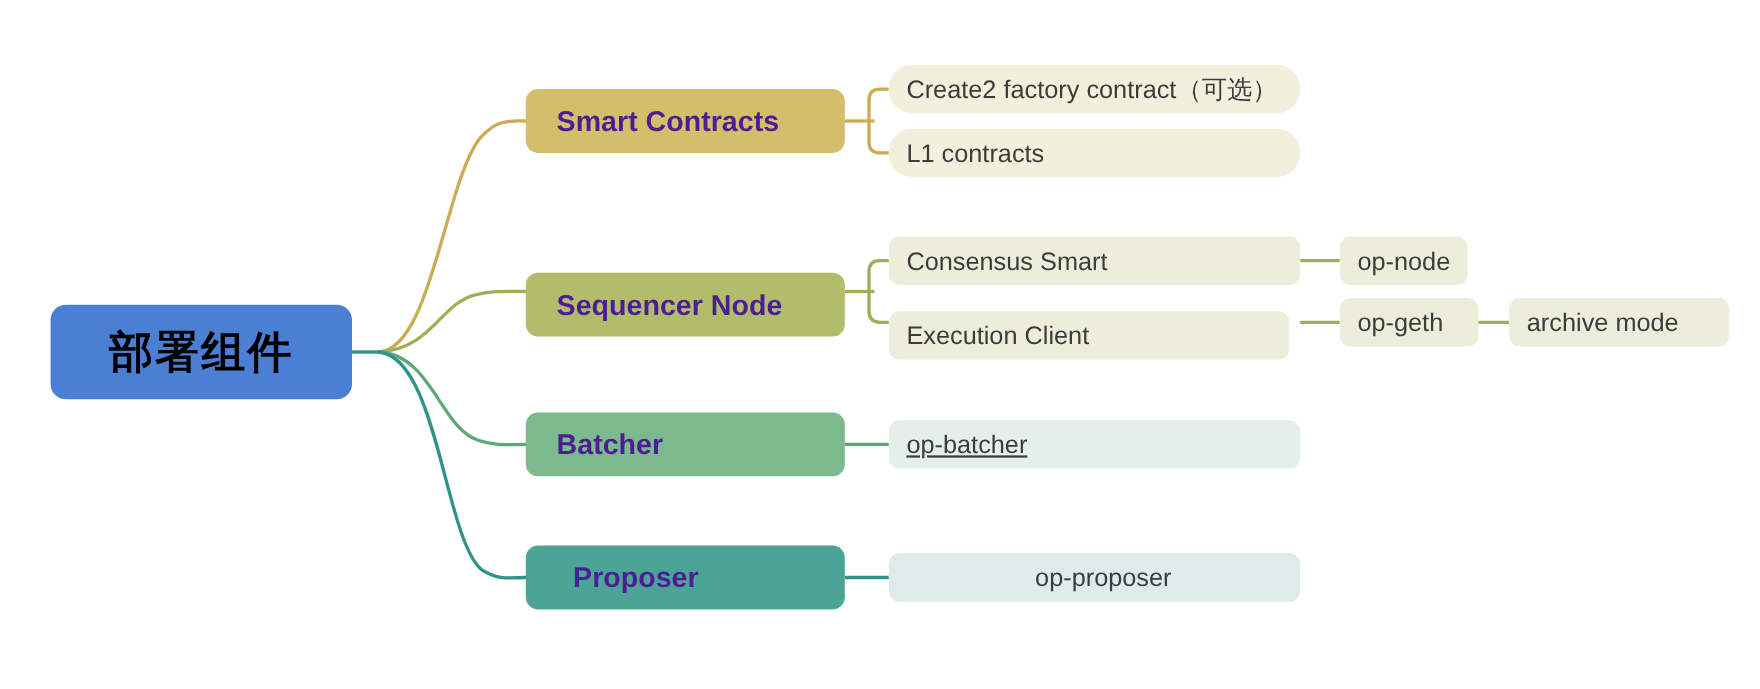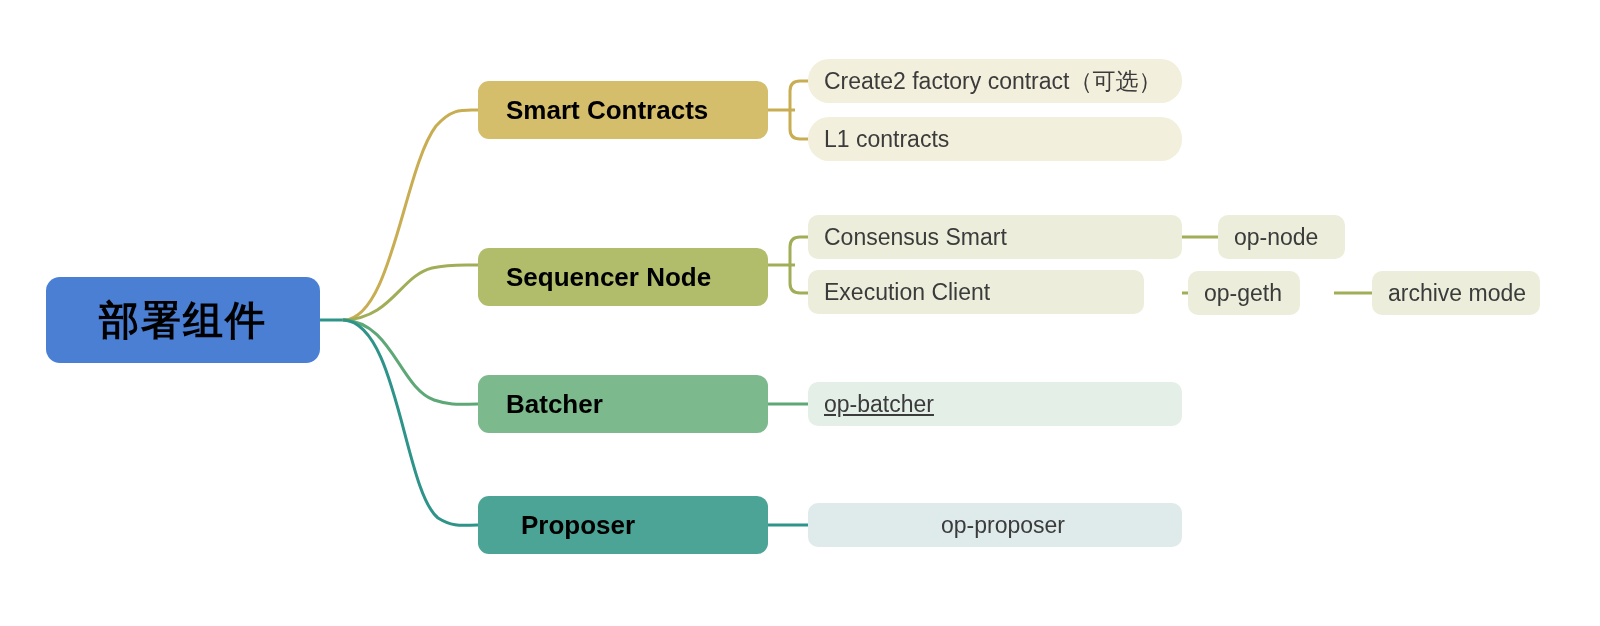--- a/index.html
+++ b/index.html
@@ -45,21 +45,21 @@
     font-size: 40px;
     font-weight: bold;
     letter-spacing: 2px;
   }
   
   .node-branch {
     left: 478px;
     width: 290px;
     height: 58px;
     border-radius: 11px;
-    color: #000000;
+    color: #4c1d95;
     font-size: 26px;
     font-weight: bold;
     padding-left: 28px;
   }
   .node-branch.b0 { top: 81px;  background: #d4bd6b; }
   .node-branch.b1 { top: 248px; background: #b1bd6b; }
   .node-branch.b2 { top: 375px; background: #7cb98c; }
   .node-branch.b3 { top: 496px; background: #4ca496; padding-left: 43px; }
 
   
@@ -131,30 +131,30 @@
   <div class="leaf wide tint-gold" style="left:808px; top:117px; width:374px;">
     <span>L1 contracts</span>
   </div>
 
   <div class="node node-branch b1">
     <span>Sequencer Node</span>
   </div>
   <div class="leaf wide tint-olive" style="left:808px; top:215px; width:374px;">
     <span>Consensus Smart</span>
   </div>
-  <div class="leaf wide tint-olive" style="left:808px; top:270px; width:336px;">
+  <div class="leaf wide tint-olive" style="left:808px; top:283px; width:364px;">
     <span>Execution Client</span>
   </div>
-  <div class="leaf tint-olive" style="left:1218px; top:215px; width:127px;">
+  <div class="leaf tint-olive" style="left:1218px; top:215px; width:116px;">
     <span>op-node</span>
   </div>
-  <div class="leaf tint-olive" style="left:1188px; top:271px; width:112px;">
+  <div class="leaf tint-olive" style="left:1218px; top:271px; width:126px;">
     <span>op-geth</span>
   </div>
-  <div class="leaf tint-olive" style="left:1372px; top:271px; width:168px;">
+  <div class="leaf tint-olive" style="left:1372px; top:271px; width:200px;">
     <span>archive mode</span>
   </div>
 
   <div class="node node-branch b2">
     <span>Batcher</span>
   </div>
   <div class="leaf wide tint-green" style="left:808px; top:382px; width:374px;text-decoration:underline;">
     <span>op-batcher</span>
   </div>
 

